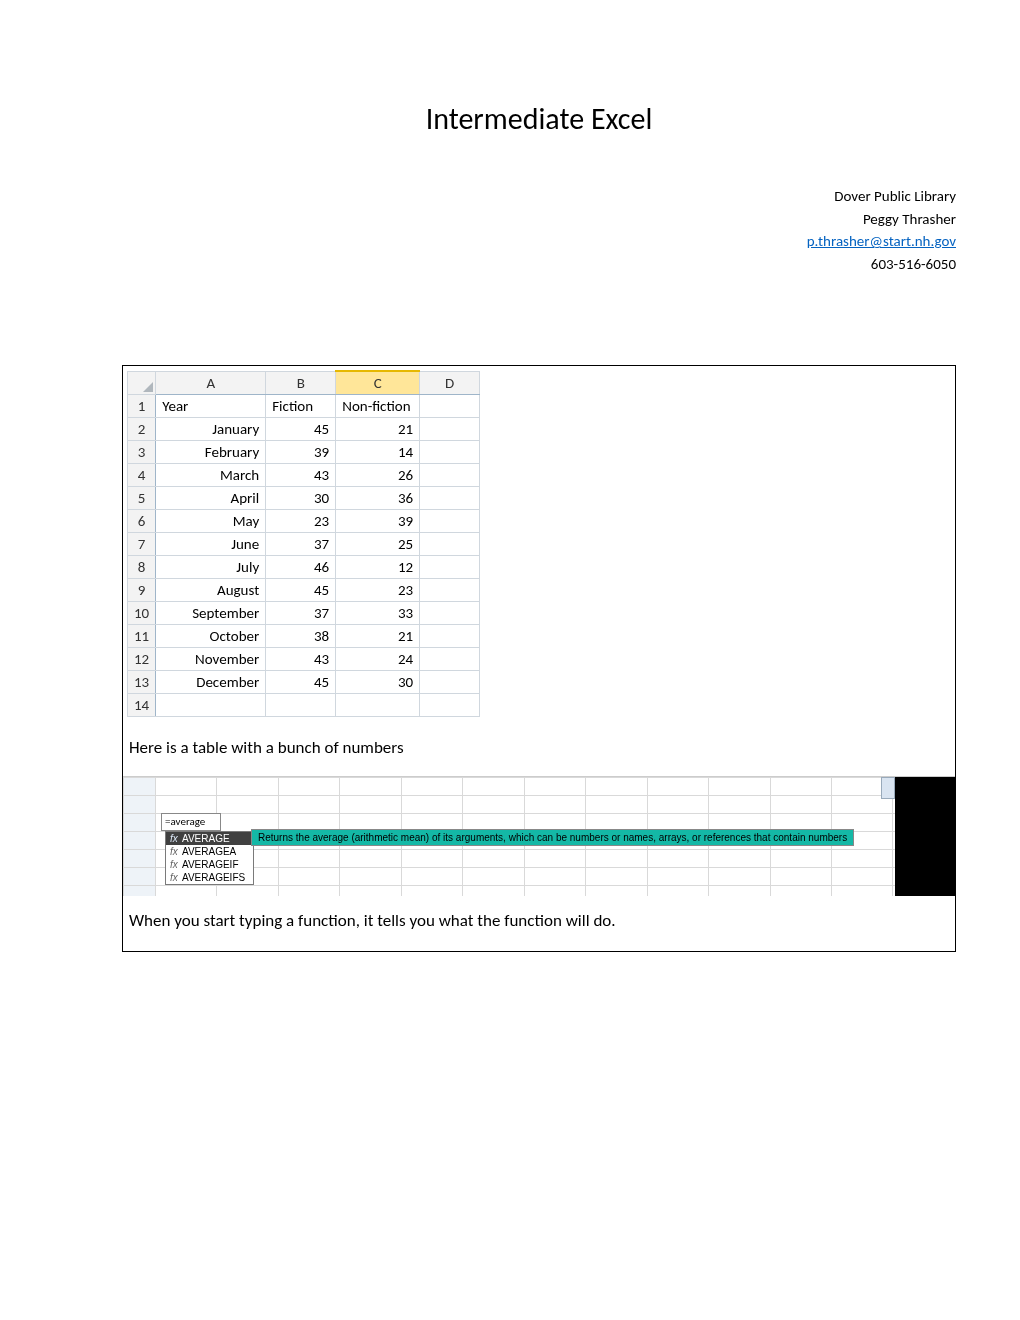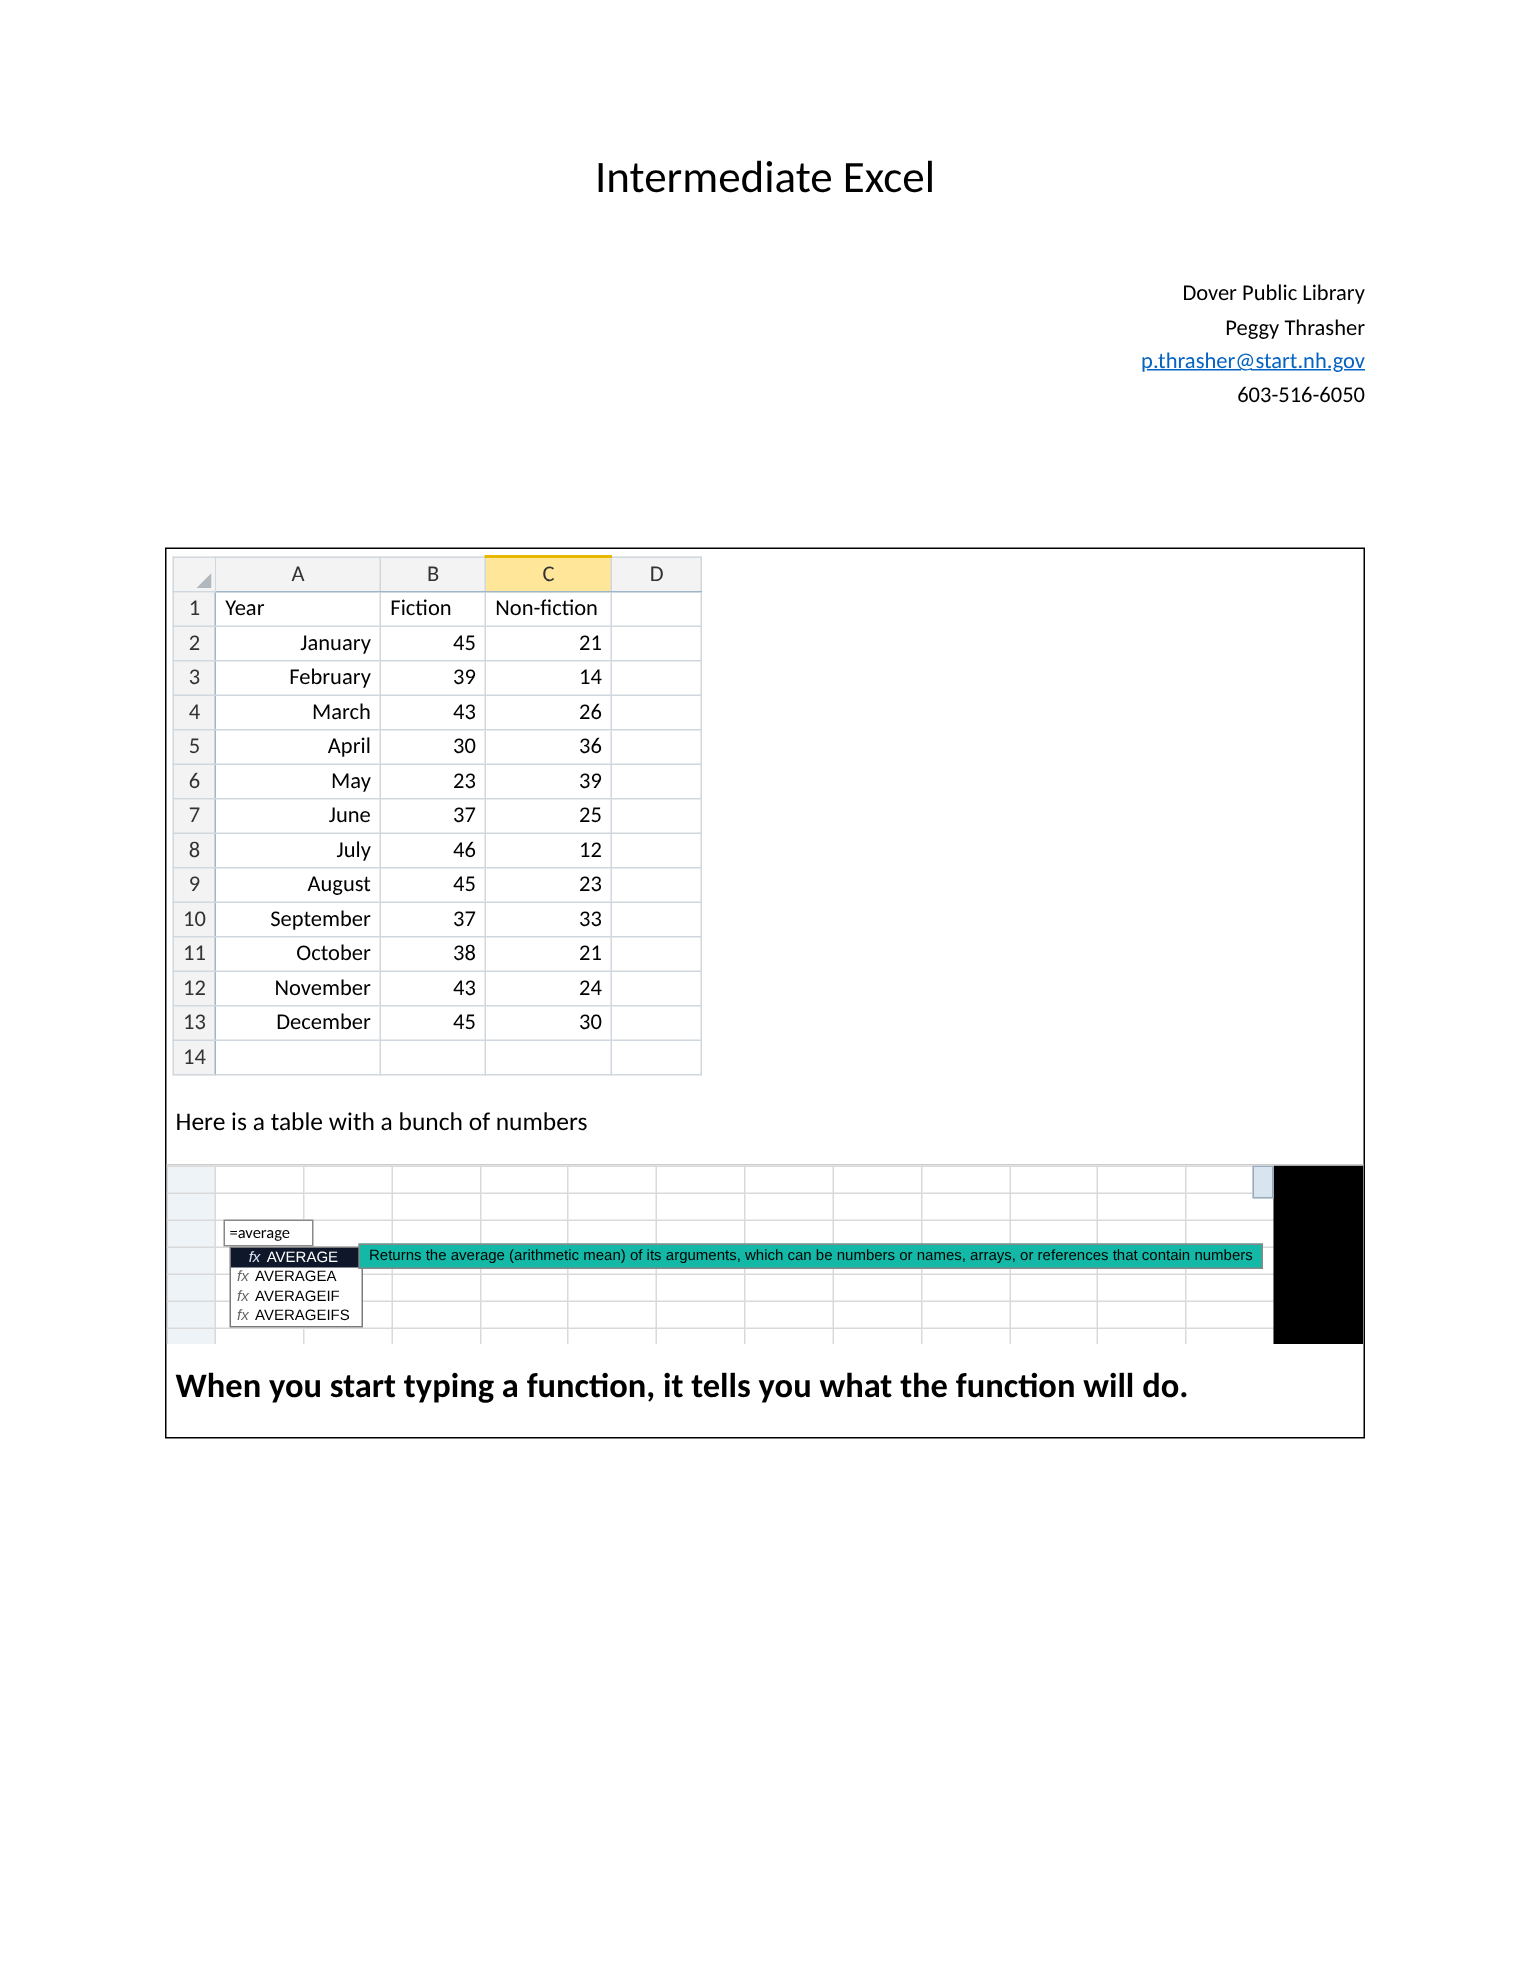--- a/index.html
+++ b/index.html
@@ -5,21 +5,22 @@
   * { box-sizing: border-box; }
   body {
     margin: 0;
     padding: 0;
     background: #fff;
     font-family: Calibri, "Segoe UI", Arial, sans-serif;
     color: #000;
     width: 1020px;
   }
   .page {
-    padding: 100px 110px 60px 110px;
+    padding: 100px 64px 60px 110px;
+    margin-left: 12px;
   }
   .title {
     text-align: center;
     font-size: 30px;
     font-weight: normal;
     margin-bottom: 48px;
   }
   .header-info {
     text-align: right;
     font-size: 15px;
@@ -155,40 +156,38 @@
   .ac-item {
     padding: 1px 8px 1px 4px;
     white-space: nowrap;
   }
   .ac-item .fx {
     font-style: italic;
     color: #666;
     margin-right: 2px;
   }
   .ac-item.sel {
-    background: #0f172a;
+    background: #404040;
     color: #fff;
-    text-align: center;
   }
   .ac-item.sel .fx { color: #dbe7f7; }
   .tooltip {
     position: absolute;
     left: 128px;
     top: 52px;
     border: 1px solid #888;
     background: #14b8a6;
     font-size: 10px;
     padding: 2px 6px;
     font-family: "Segoe UI", Arial, sans-serif;
     white-space: nowrap;
   }
   .caption2 {
-    font-size: 23px;
+    font-size: 17px;
     padding: 14px 6px 20px 6px;
-    font-weight: bold;
   }
 </style>
 </head>
 <body>
 
 <div class="page">
   <div class="title">Intermediate Excel</div>
 
   <div class="header-info">
     <div>Dover Public Library</div>

